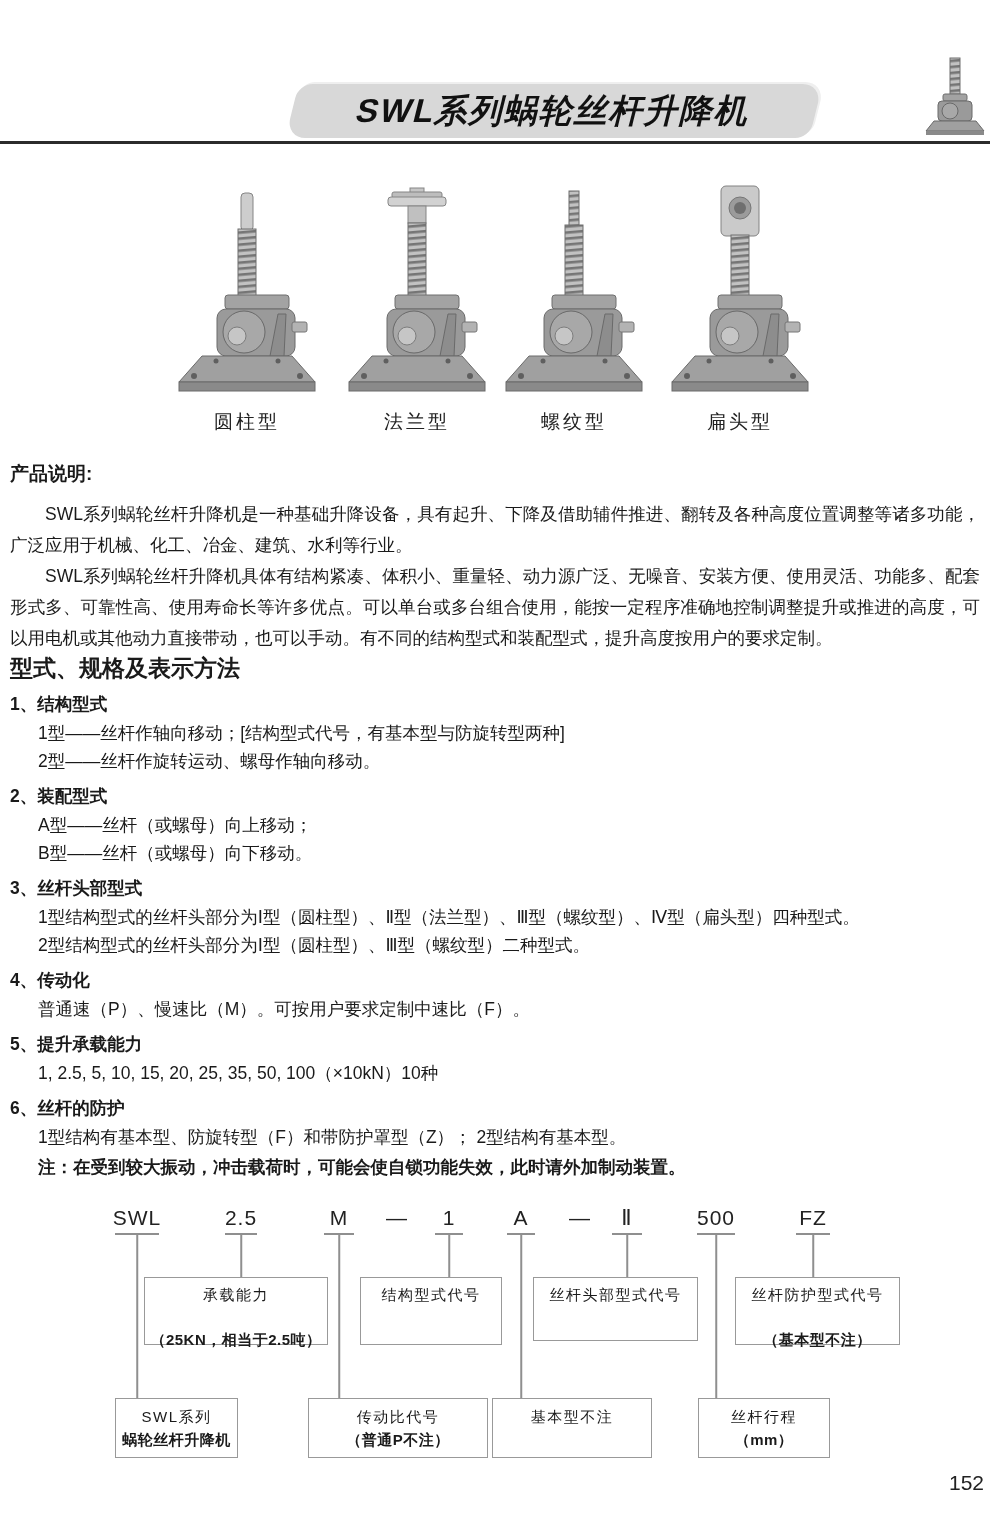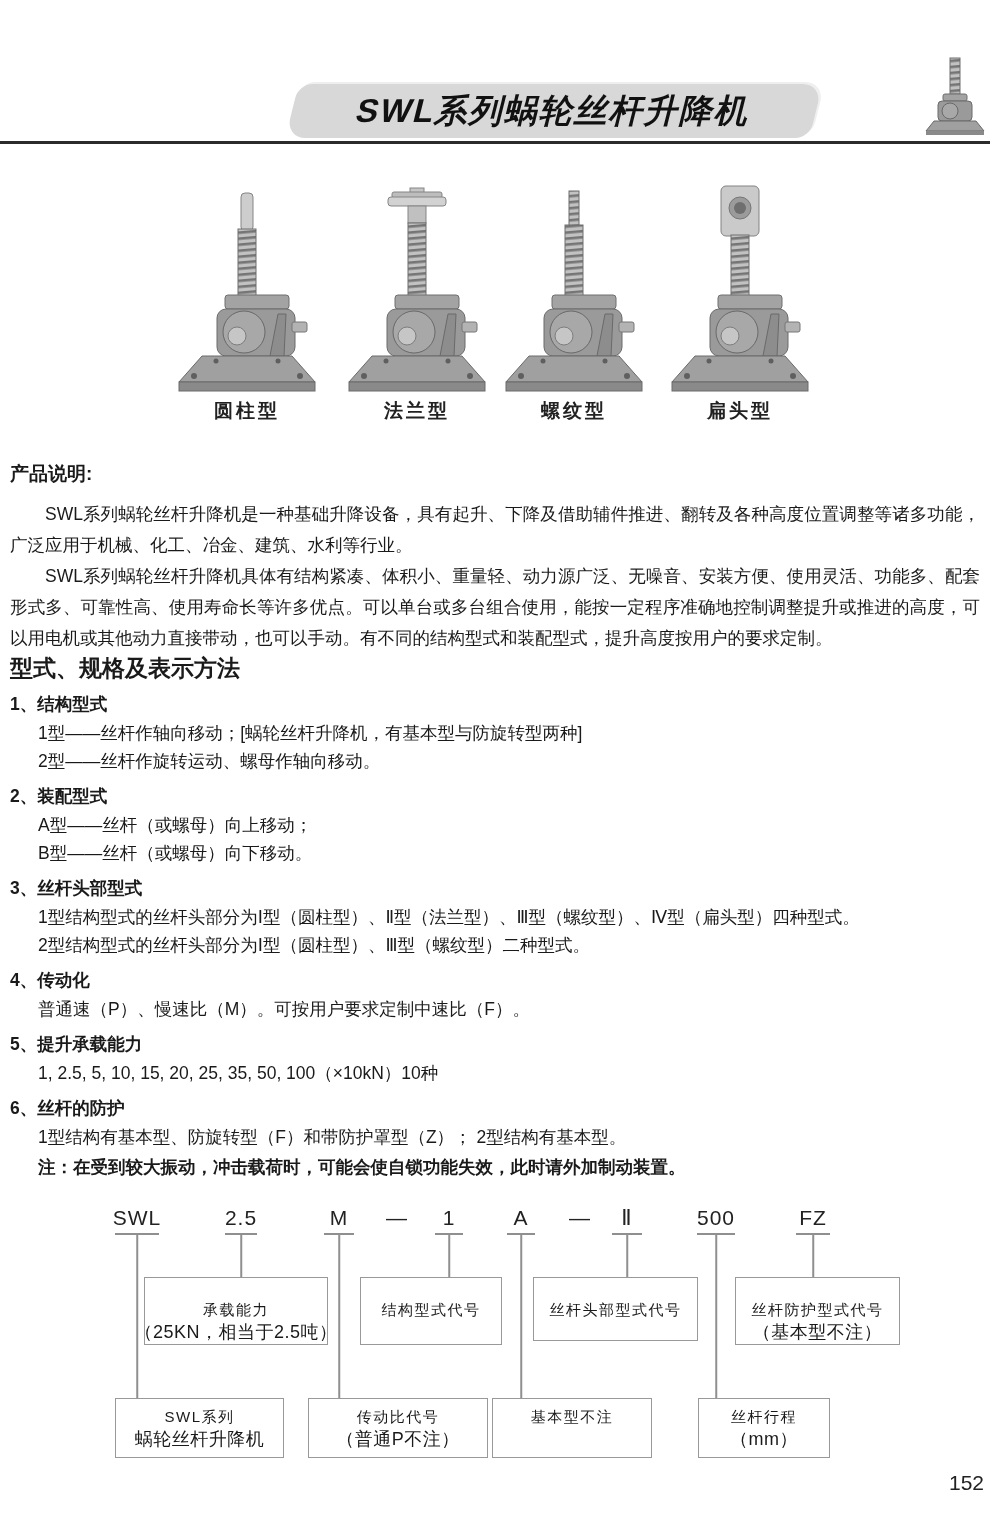--- a/index.html
+++ b/index.html
@@ -10,43 +10,43 @@
   .banner{position:absolute;left:292px;top:84px;width:524px;height:54px;background:#d8d8d8;
           border-radius:14px 20px 14px 20px;transform:skewX(-14deg);
           display:flex;align-items:center;justify-content:center;
           box-shadow:2px -2px 0 0 #efefef;}
   .banner h1{margin:0;font-size:33px;font-weight:bold;letter-spacing:2px;color:#111;}
   .rule{position:absolute;left:0;top:141px;width:990px;height:3px;background:#2b2b2b;}
   .corner-jack{position:absolute;left:924px;top:56px;}
 
   
   .jack-fig{position:absolute;top:183px;width:150px;margin:0;display:flex;flex-direction:column;align-items:center;}
-  .jack-fig figcaption{margin-top:0;font-size:19px;font-weight:bold;letter-spacing:3px;color:#222;}
+  .jack-fig figcaption{margin-top:11px;font-size:19px;font-weight:normal;letter-spacing:3px;color:#222;}
 
   
   .description{position:absolute;left:10px;top:459px;width:970px;}
   .description h2{margin:0 0 10px 0;font-size:19px;line-height:30px;font-weight:bold;}
   .description p{margin:0;font-size:17.5px;line-height:31px;text-indent:2em;text-align:justify;}
 
   
   .spec{position:absolute;left:10px;top:653px;width:970px;}
   .spec h2{margin:0 0 10px 0;font-size:23px;line-height:30px;font-weight:bold;}
   .spec-title{margin:10px 0 4px 0;font-size:17.5px;line-height:22px;font-weight:bold;}
   .spec-line{font-size:17.5px;line-height:28px;margin-left:28px;}
   .spec-note{font-size:17.5px;line-height:28px;margin-left:28px;margin-top:2px;font-weight:bold;}
 
   
   .code{position:absolute;top:1206px;font-size:21px;letter-spacing:1px;transform:translateX(-50%);white-space:nowrap;color:#222;text-align:center;}
   .tick{position:absolute;top:1233px;height:0;border-top:2px solid #8f8f8f;transform:translateX(-50%);}
   .vline{position:absolute;width:1.5px;background:#8f8f8f;transform:translateX(-50%);}
   .dbox{position:absolute;border:1.5px solid #999;background:#fff;box-sizing:border-box;
         display:flex;flex-direction:column;align-items:center;}
   .dbox .l1{font-size:15px;line-height:23px;letter-spacing:1.5px;white-space:nowrap;}
-  .dbox .l2{font-size:18px;line-height:23px;letter-spacing:.5px;white-space:nowrap;}
-  .dbox-top{padding-top:20px;}
+  .dbox .l2{font-size:15px;line-height:23px;letter-spacing:.5px;white-space:nowrap;font-weight:bold;}
+  .dbox-top{padding-top:5px;gap:22px;}
   .dbox-bottom{padding-top:6px;}
 
   .pagenum{position:absolute;left:926px;top:1471px;width:58px;text-align:right;font-size:21px;color:#222;}
 </style>
 </head>
 <body>
 
 <div class="page">
 
   <svg width="0" height="0" style="position:absolute" aria-hidden="true">
@@ -162,21 +162,21 @@
     <h2>产品说明:</h2>
     <p>SWL系列蜗轮丝杆升降机是一种基础升降设备，具有起升、下降及借助辅件推进、翻转及各种高度位置调整等诸多功能，广泛应用于机械、化工、冶金、建筑、水利等行业。</p>
     <p>SWL系列蜗轮丝杆升降机具体有结构紧凑、体积小、重量轻、动力源广泛、无噪音、安装方便、使用灵活、功能多、配套形式多、可靠性高、使用寿命长等许多优点。可以单台或多台组合使用，能按一定程序准确地控制调整提升或推进的高度，可以用电机或其他动力直接带动，也可以手动。有不同的结构型式和装配型式，提升高度按用户的要求定制。</p>
   </section>
 
   <section class="spec">
     <h2>型式、规格及表示方法</h2>
 
     <div class="spec-item">
       <div class="spec-title">1、结构型式</div>
-      <div class="spec-line">1型——丝杆作轴向移动；[蜗轮丝杆升降机，有基本型与防旋转型两种]</div>
+      <div class="spec-line">1型——丝杆作轴向移动；[结构型式代号，有基本型与防旋转型两种]</div>
       <div class="spec-line">2型——丝杆作旋转运动、螺母作轴向移动。</div>
     </div>
 
     <div class="spec-item">
       <div class="spec-title">2、装配型式</div>
       <div class="spec-line">A型——丝杆（或螺母）向上移动；</div>
       <div class="spec-line">B型——丝杆（或螺母）向下移动。</div>
     </div>
 
     <div class="spec-item">
@@ -241,21 +241,21 @@
   </div>
   <div class="dbox dbox-top" style="left:533px;top:1277px;width:165px;height:64px">
     <span class="l1">丝杆头部型式代号</span>
     <span class="l2"></span>
   </div>
   <div class="dbox dbox-top" style="left:735px;top:1277px;width:165px;height:68px">
     <span class="l1">丝杆防护型式代号</span>
     <span class="l2">（基本型不注）</span>
   </div>
 
-  <div class="dbox dbox-bottom" style="left:115px;top:1398px;width:169px;height:60px">
+  <div class="dbox dbox-bottom" style="left:115px;top:1398px;width:123px;height:60px">
     <span class="l1">SWL系列</span>
     <span class="l2">蜗轮丝杆升降机</span>
   </div>
   <div class="dbox dbox-bottom" style="left:308px;top:1398px;width:180px;height:60px">
     <span class="l1">传动比代号</span>
     <span class="l2">（普通P不注）</span>
   </div>
   <div class="dbox dbox-bottom" style="left:492px;top:1398px;width:160px;height:60px">
     <span class="l1">基本型不注</span>
     <span class="l2"></span>

